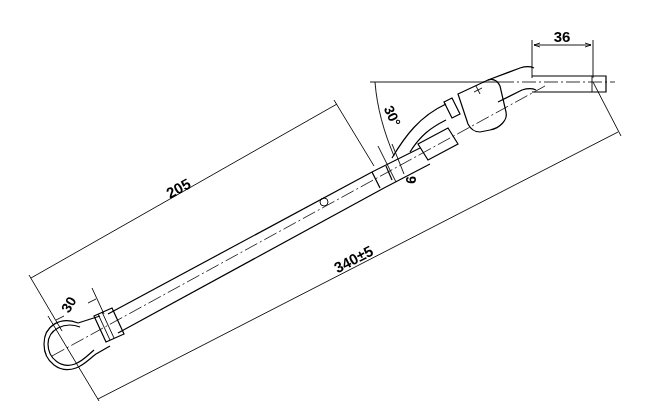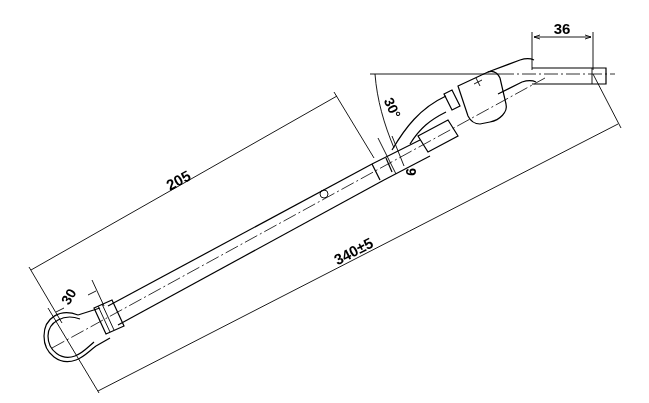--- a/index.html
+++ b/index.html
@@ -1,17 +1,17 @@
 <!DOCTYPE html>
 <html><head>
   <meta charset="utf-8">
   <style>
     html, body { margin: 0; padding: 0; background: #ffffff; }
     body { width: 649px; height: 403px; overflow: hidden; position: relative; }
-    .drawing { position: absolute; left: 0; top: 8px; width: 649px; height: 330px; }
+    .drawing { position: absolute; left: 0; top: 16px; width: 649px; height: 330px; }
     svg { display: block; }
     .ln { stroke: #000; stroke-width: 1.2; fill: none; }
     .thin { stroke: #000; stroke-width: 0.9; fill: none; }
     .center { stroke: #000; stroke-width: 0.8; fill: none; stroke-dasharray: 14 3 2 3; }
     .dim-text { font-family: "Liberation Sans", sans-serif; font-size: 15px; font-weight: bold; fill: #000; }
     .dim-text-sm { font-family: "Liberation Sans", sans-serif; font-size: 14px; font-weight: bold; fill: #000; }
   </style>
 </head>
 <body>
 

